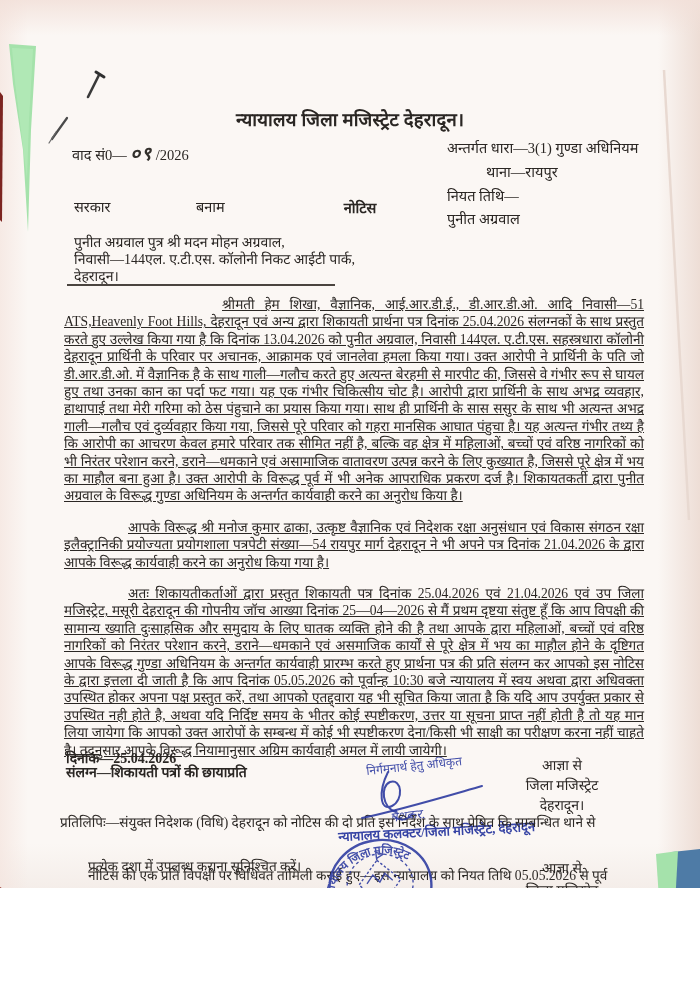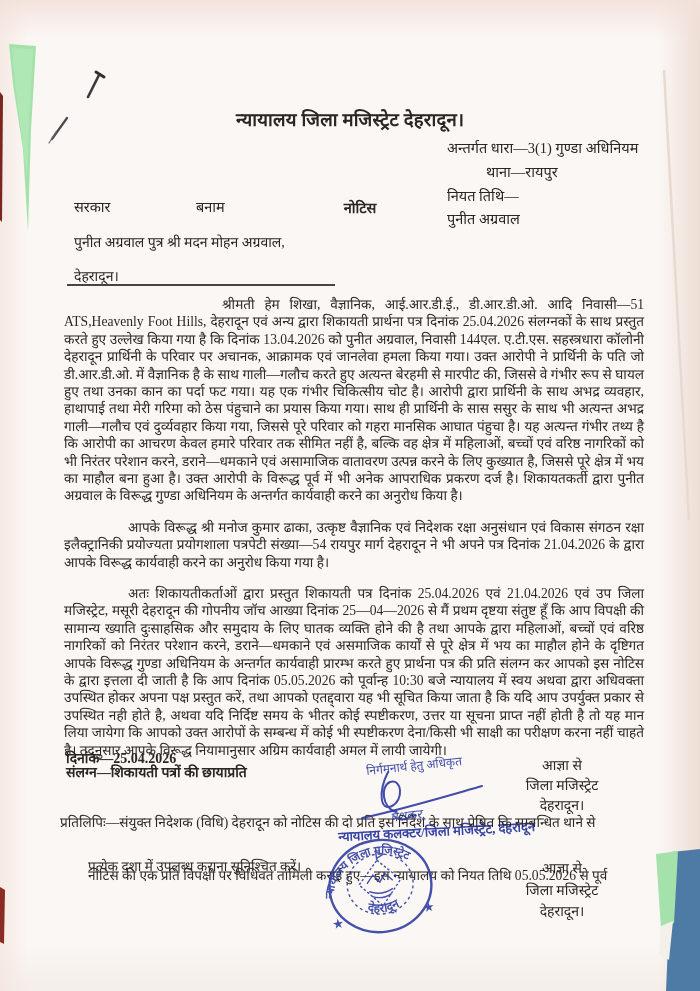--- a/index.html
+++ b/index.html
@@ -1,17 +1,17 @@
 <!DOCTYPE html>
 <html><head>
 <meta charset="utf-8">
 <style>
   html,body{margin:0;padding:0;}
   #canvas{
-    position:relative;width:700px;height:991px;overflow:hidden;
+    position:relative;width:700px;height:888px;overflow:hidden;
     background:#fbf7f4;
     font-family:"Liberation Serif","DejaVu Serif",serif;
     color:#2a2623;
   }
   
   #canvas::before{
     content:"";position:absolute;inset:0;z-index:0;pointer-events:none;
     background:
       linear-gradient(180deg, rgba(242,224,217,.85) 0%, rgba(242,224,217,0) 4%),
       linear-gradient(90deg, rgba(244,228,222,.7) 0%, rgba(244,228,222,0) 4%),
@@ -20,20 +20,21 @@
   }
   .t{position:absolute;white-space:nowrap;z-index:3;}
   .title{font-weight:bold;font-size:18.5px;letter-spacing:.2px;}
   .h14{font-size:14px;}
   .h15{font-size:14.5px;}
   .bold{font-weight:bold;}
   .para{
     position:absolute;left:64px;width:580px;z-index:3;
     font-size:13.6px;line-height:17.4px;text-align:justify;
     color:#2b2724;
+    text-decoration:underline;
   }
   .indent-big{text-indent:158px;}
   .indent{text-indent:64px;}
   .blue{color:#2c3aa0;}
   .handnum{
     font-size:19px;font-style:italic;font-weight:bold;color:#33302c;
     letter-spacing:1px;
   }
   .order-block{
     position:absolute;left:498px;width:128px;text-align:center;z-index:3;
@@ -68,32 +69,38 @@
     </g>
 
     <g>
       <line x1="52" y1="139" x2="67" y2="118" stroke="#4a4a4a" stroke-width="2.2" stroke-linecap="round"></line>
       <line x1="49" y1="143" x2="56" y2="132" stroke="#6a6a6a" stroke-width="1.2" stroke-linecap="round"></line>
     </g>
   </svg>
 
   <div class="t title" style="left:170px;top:106px;width:360px;text-align:center;white-space:nowrap;">न्यायालय जिला मजिस्ट्रेट देहरादून।</div>
 
+  <div class="t h15" style="left:72px;top:140px;">
+    <span>वाद सं0—</span>
+    <span class="handnum">०९</span>
+    <span>/2026</span>
+  </div>
 
   <div class="t h15" style="left:447px;top:137px;">अन्तर्गत धारा—3(1) गुण्डा अधिनियम</div>
   <div class="t h15" style="left:447px;top:161px;margin-left:39px;">थाना—रायपुर</div>
   <div class="t h15" style="left:447px;top:185px;">नियत तिथि—</div>
   <div class="t h15" style="left:447px;top:208px;">पुनीत अग्रवाल</div>
 
   <div class="t h15" style="left:74px;top:196px;">सरकार</div>
   <div class="t h15" style="left:196px;top:196px;">बनाम</div>
 
   <div class="t h15 bold" style="left:300px;top:197px;width:120px;text-align:center;">नोटिस</div>
 
   <div class="t h14" style="left:74px;top:232px;">पुनीत अग्रवाल पुत्र श्री मदन मोहन अग्रवाल,</div>
+  <div class="t h14" style="left:74px;top:249px;">निवासी—144एल. ए.टी.एस. कॉलोनी निकट आईटी पार्क,</div>
   <div class="t h14" style="left:74px;top:266px;">देहरादून।</div>
 
   <div class="rule"></div>
 
   <div class="para indent-big" style="top:296px;">श्रीमती हेम शिखा, वैज्ञानिक, आई.आर.डी.ई., डी.आर.डी.ओ. आदि निवासी—51 ATS,Heavenly Foot Hills, देहरादून एवं अन्य द्वारा शिकायती प्रार्थना पत्र दिनांक 25.04.2026 संलग्नकों के साथ प्रस्तुत करते हुए उल्लेख किया गया है कि दिनांक 13.04.2026 को पुनीत अग्रवाल, निवासी 144एल. ए.टी.एस. सहस्त्रधारा कॉलोनी देहरादून प्रार्थिनी के परिवार पर अचानक, आक्रामक एवं जानलेवा हमला किया गया। उक्त आरोपी ने प्रार्थिनी के पति जो डी.आर.डी.ओ. में वैज्ञानिक है के साथ गाली—गलौच करते हुए अत्यन्त बेरहमी से मारपीट की, जिससे वे गंभीर रूप से घायल हुए तथा उनका कान का पर्दा फट गया। यह एक गंभीर चिकित्सीय चोट है। आरोपी द्वारा प्रार्थिनी के साथ अभद्र व्यवहार, हाथापाई तथा मेरी गरिमा को ठेस पंहुचाने का प्रयास किया गया। साथ ही प्रार्थिनी के सास ससुर के साथ भी अत्यन्त अभद्र गाली—गलौच एवं दुर्व्यवहार किया गया, जिससे पूरे परिवार को गहरा मानसिक आघात पंहुचा है। यह अत्यन्त गंभीर तथ्य है कि आरोपी का आचरण केवल हमारे परिवार तक सीमित नहीं है, बल्कि वह क्षेत्र में महिलाओं, बच्चों एवं वरिष्ठ नागरिकों को भी निरंतर परेशान करने, डराने—धमकाने एवं असामाजिक वातावरण उत्पन्न करने के लिए कुख्यात है, जिससे पूरे क्षेत्र में भय का माहौल बना हुआ है। उक्त आरोपी के विरूद्ध पूर्व में भी अनेक आपराधिक प्रकरण दर्ज है। शिकायतकर्ती द्वारा पुनीत अग्रवाल के विरूद्ध गुण्डा अधिनियम के अन्तर्गत कार्यवाही करने का अनुरोध किया है।</div>
   <div class="para indent" style="top:519px;">आपके विरूद्ध श्री मनोज कुमार ढाका, उत्कृष्ट वैज्ञानिक एवं निदेशक रक्षा अनुसंधान एवं विकास संगठन रक्षा इलैक्ट्रानिकी प्रयोज्यता प्रयोगशाला पत्रपेटी संख्या—54 रायपुर मार्ग देहरादून ने भी अपने पत्र दिनांक 21.04.2026 के द्वारा आपके विरूद्ध कार्यवाही करने का अनुरोध किया गया है।</div>
   <div class="para indent" style="top:585px;">अतः शिकायतीकर्ताओं द्वारा प्रस्तुत शिकायती पत्र दिनांक 25.04.2026 एवं 21.04.2026 एवं  उप जिला मजिस्ट्रेट, मसूरी देहरादून की गोपनीय जॉच आख्या दिनांक 25—04—2026 से मैं प्रथम दृष्टया संतुष्ट हूँ कि आप विपक्षी की सामान्य ख्याति दुःसाहसिक और समुदाय के लिए घातक व्यक्ति होने की है तथा आपके द्वारा महिलाओं, बच्चों एवं वरिष्ठ नागरिकों को निरंतर परेशान करने, डराने—धमकाने एवं असमाजिक कार्यों से पूरे क्षेत्र में भय का माहौल होने के दृष्टिगत आपके विरूद्ध गुण्डा अधिनियम के अन्तर्गत कार्यवाही प्रारम्भ करते हुए प्रार्थना पत्र की प्रति संलग्न कर आपको इस नोटिस के द्वारा इत्तला दी जाती है कि आप दिनांक 05.05.2026 को पूर्वान्ह 10:30 बजे न्यायालय में स्वय अथवा द्वारा अधिवक्ता उपस्थित होकर अपना पक्ष प्रस्तुत करें, तथा आपको एतद्द्वारा यह भी सूचित किया जाता है कि यदि आप उपर्युक्त प्रकार से उपस्थित नही होते है, अथवा यदि निर्दिष्ट समय के भीतर कोई स्पष्टीकरण, उत्तर या सूचना प्राप्त नहीं होती है तो यह मान लिया जायेगा कि आपको उक्त आरोपों के सम्बन्ध में कोई भी स्पष्टीकरण देना/किसी भी साक्षी का परीक्षण करना नहीं चाहते है। तद्नुसार  आपके विरूद्ध नियामानुसार अग्रिम कार्यवाही अमल में लायी जायेगी।</div>
 
   <div class="t h14 bold" style="left:66px;top:762px;text-align:right;">संलग्न—शिकायती पत्रों की छायाप्रति</div>
   <div class="t h14 bold" style="left:66px;top:748px;text-align:center;">दिनांक—25.04.2026</div>

